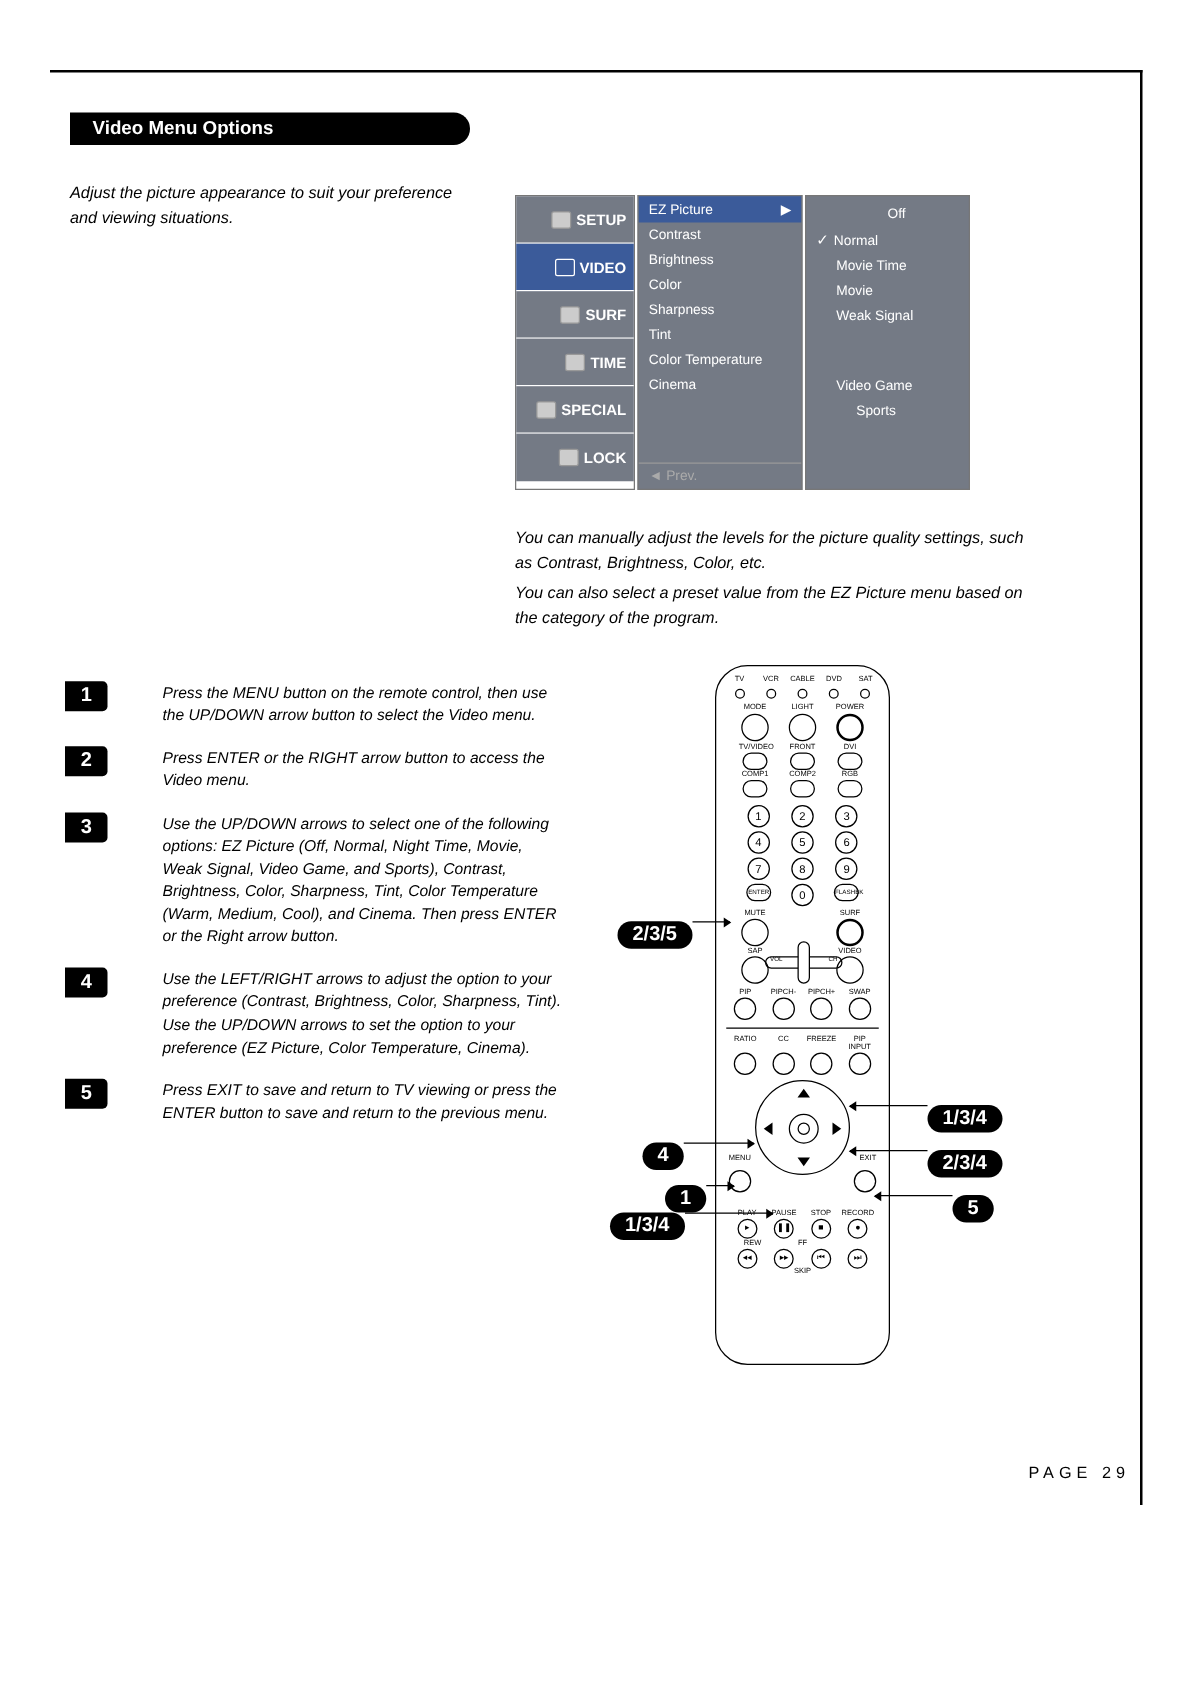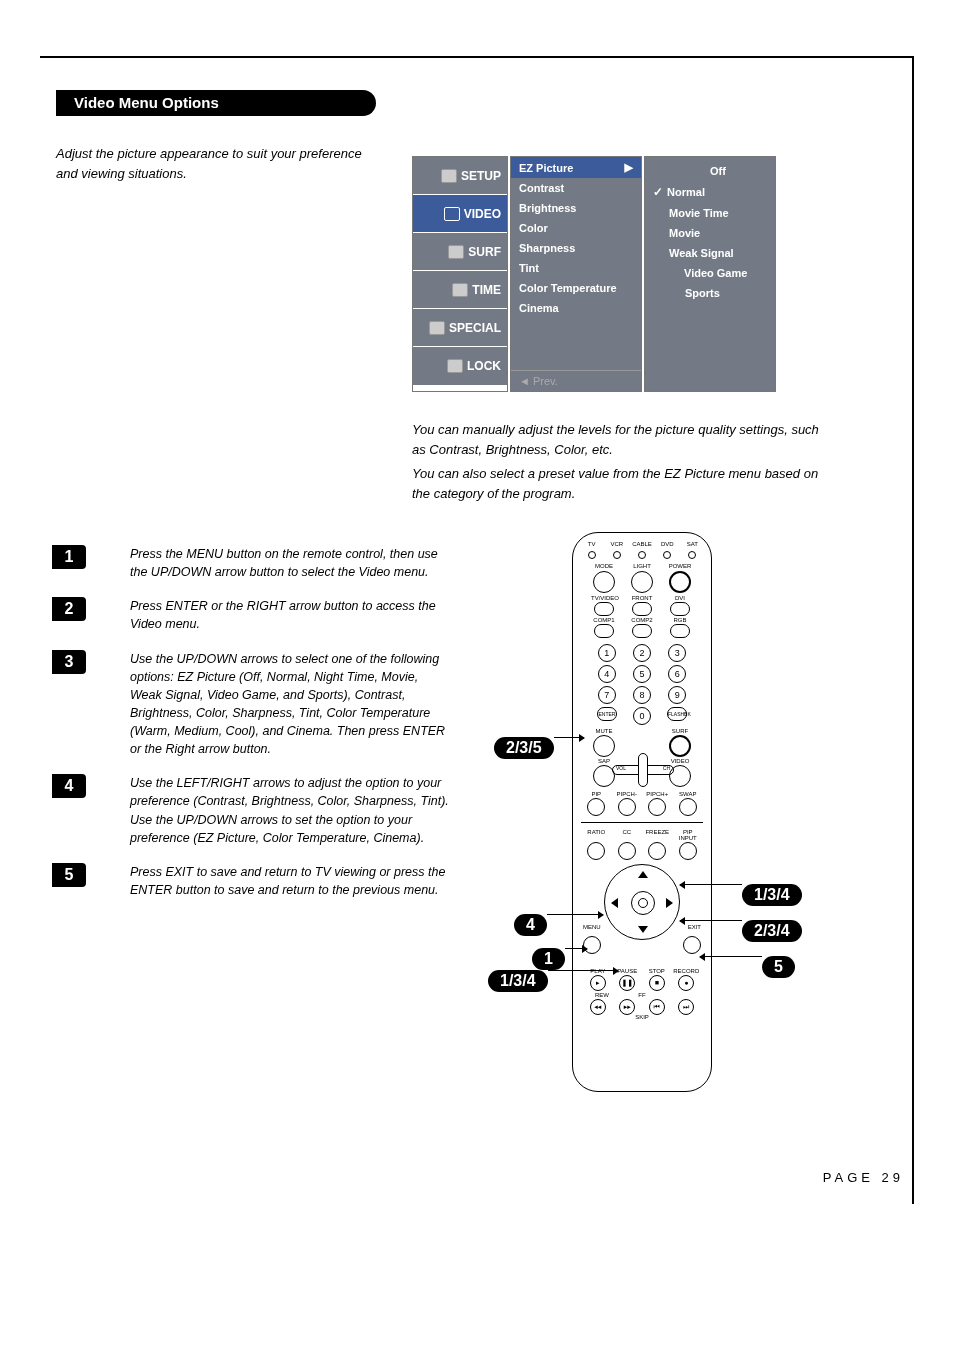--- a/index.html
+++ b/index.html
@@ -10,21 +10,21 @@
 
 .osd { position: absolute; top: 156px; left: 412px; width: 370px; height: 240px; }
 .osd-col { position: absolute; top: 0; border: 1px solid #777; background:#fff; }
 .osd-left { left: 0; width: 96px; height: 236px; }
 .osd-mid { left: 98px; width: 132px; height: 236px; background: #747a85; }
 .osd-right { left: 232px; width: 132px; height: 236px; background: #747a85; }
 .cat { display: flex; align-items: center; justify-content: flex-end; height: 38px; padding-right: 6px; background: #747a85; color: #fff; font-size: 12px; font-weight: bold; border-bottom: 1px solid #fff; gap:4px;}
 .cat.sel { background: #3b5b9a; }
 .cat-icon { width: 16px; height: 14px; background: #ccc; border:1px solid #999; border-radius:2px;}
 .cat:last-child { border-bottom: none; }
-.opt { color: #fff; font-size: 11px; font-weight: bold; padding: 4px 8px; }
+.opt { color: #fff; font-size: 11px; font-weight: normal; padding: 4px 8px; }
 .opt-row { display:flex; justify-content:space-between; align-items:center;}
 .opt.selected { background: #3b5b9a; }
 .prev { color:#aaa; font-size:11px; padding:4px 8px; border-top:1px solid #999; margin-top:auto;}
 .osd-mid, .osd-right { display:flex; flex-direction:column; }
 .osd-right-inner { padding-top: 4px;}
 .check { font-size:12px; margin-right:4px;}
 .body-text { position: absolute; left: 412px; width: 420px; font-style: italic; font-size: 13px; line-height: 1.5; }
 .bt1 { top: 420px;} .bt2 { top: 464px;}
 
 .steps { position: absolute; top: 545px; left: 52px; width: 400px; }
@@ -117,21 +117,21 @@
     <div style="flex:1"></div>
     <div class="prev">◄ Prev.</div>
   </div>
   <div class="osd-col osd-right">
     <div class="osd-right-inner">
       <div class="opt" style="padding-left:24px;margin-left:41px;">Off</div>
       <div class="opt"><span class="check">✓</span><span>Normal</span></div>
       <div class="opt" style="padding-left:24px;">Movie Time</div>
       <div class="opt" style="padding-left:24px;">Movie</div>
       <div class="opt" style="padding-left:24px;">Weak Signal</div>
-      <div class="opt" style="padding-left:39px;">Video Game</div>
+      <div class="opt" style="padding-left:24px;margin-top:36px;">Video Game</div>
       <div class="opt" style="padding-left:40px;">Sports</div>
     </div>
   </div>
 </div>
 
 <div class="body-text bt1">You can manually adjust the levels for the picture quality settings, such as Contrast, Brightness, Color, etc.</div>
 <div class="body-text bt2">You can also select a preset value from the EZ Picture menu based on the category of the program.</div>
 
 <div class="steps">
   <div class="step">

